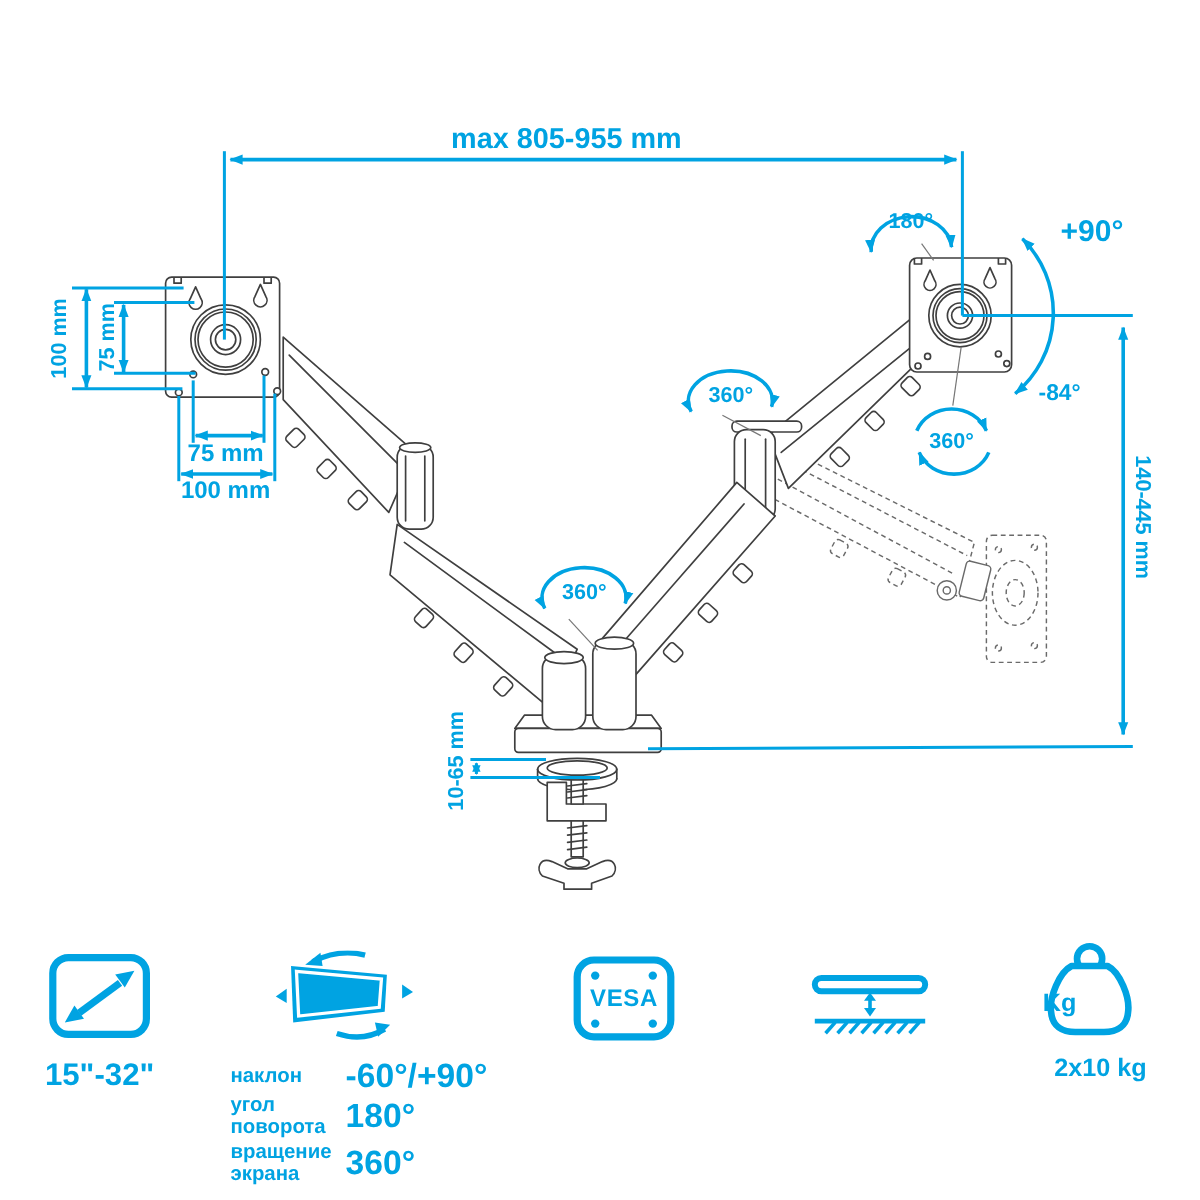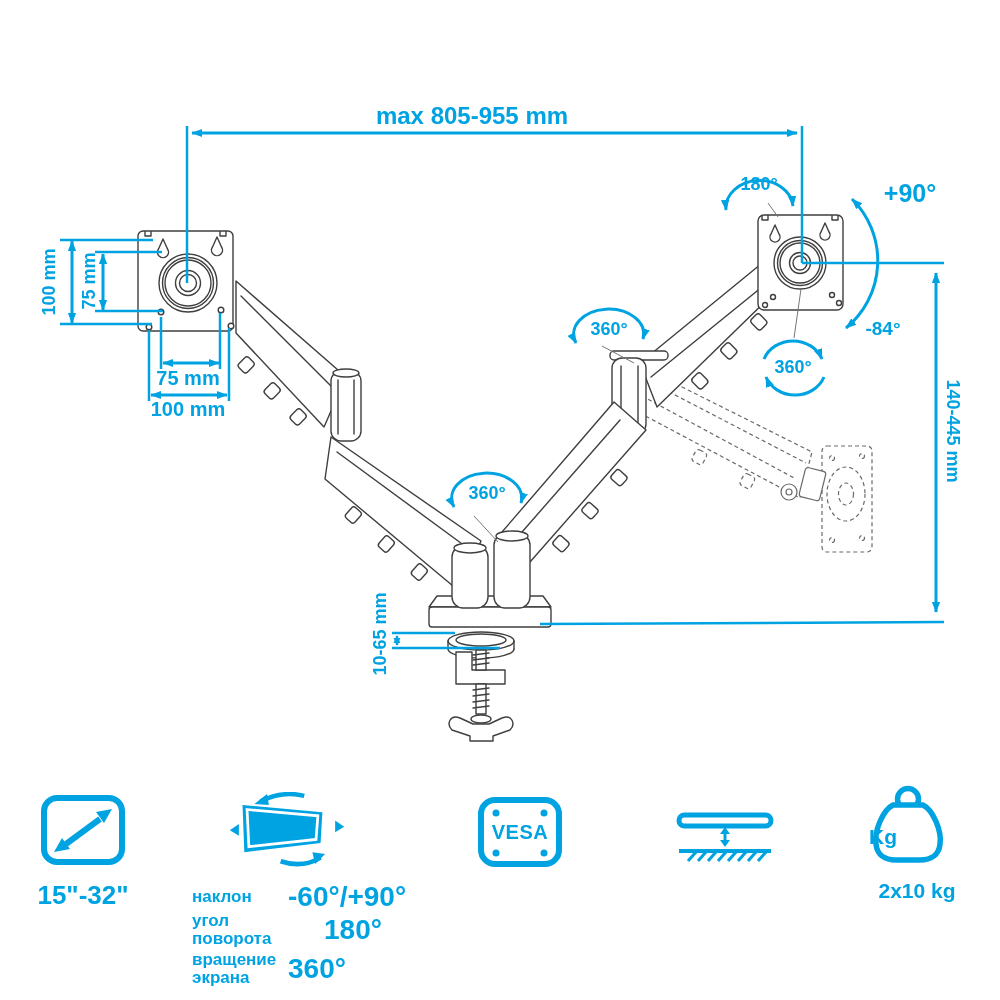--- a/index.html
+++ b/index.html
@@ -10,21 +10,21 @@
   .icon{position:absolute;}
   .lbl{position:absolute;color:var(--accent,#00a3e2);font-weight:700;white-space:nowrap;
        transform:translate(-50%,-50%);line-height:1;}
   .rot-ccw{transform:translate(-50%,-50%) rotate(-90deg);}
   .rot-cw{transform:translate(-50%,-50%) rotate(90deg);}
   .feat-val{position:absolute;color:var(--accent,#00a3e2);font-weight:700;white-space:nowrap;line-height:1;}
   .center{transform:translate(-50%,0);text-align:center;}
   .adj{position:absolute;left:192px;top:883px;display:flex;flex-direction:column;}
   .adj-row{display:flex;align-items:center;}
   .adj-row.r1{height:28px;}
-  .adj-row.r2{height:38px;gap:36px;}
+  .adj-row.r2{height:38px;}
   .adj-row.r3{height:40px;}
   .adj-label{width:96px;font-size:17px;font-weight:700;color:var(--accent,#00a3e2);line-height:18px;}
   .adj-value{font-size:28px;font-weight:700;color:var(--accent,#00a3e2);line-height:1;}
   .vesa-lines{position:absolute;left:457px;top:882px;width:120px;text-align:center;
               font-size:26px;font-weight:700;color:var(--accent,#00a3e2);line-height:32px;}
   .mount{position:absolute;left:658px;top:891px;color:var(--accent,#00a3e2);font-weight:700;}
   .mount .v{font-size:27px;line-height:1;}
   .mount .c{font-size:17px;margin-top:4px;line-height:1;}
 </style>
 </head>

